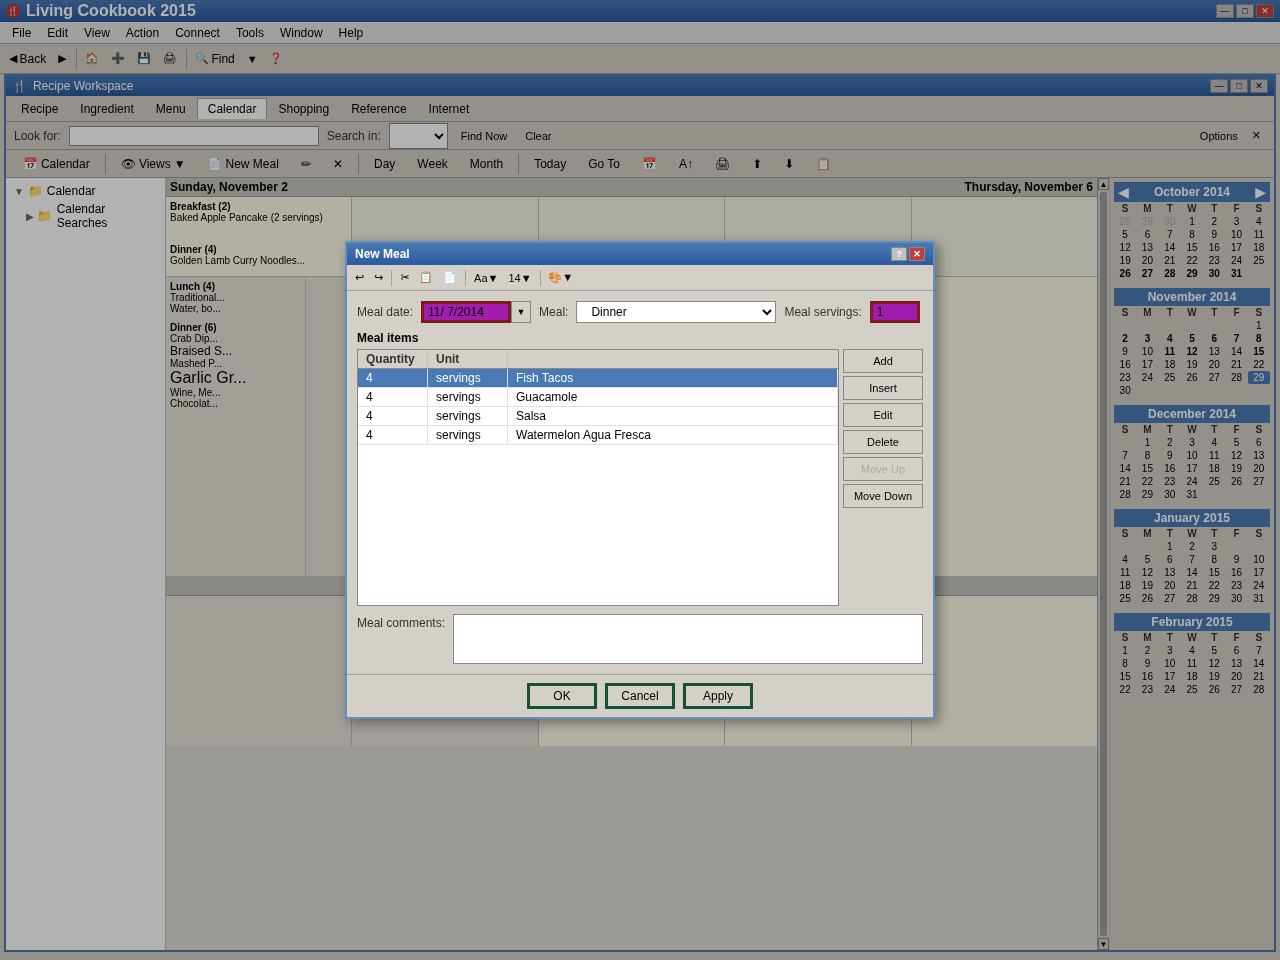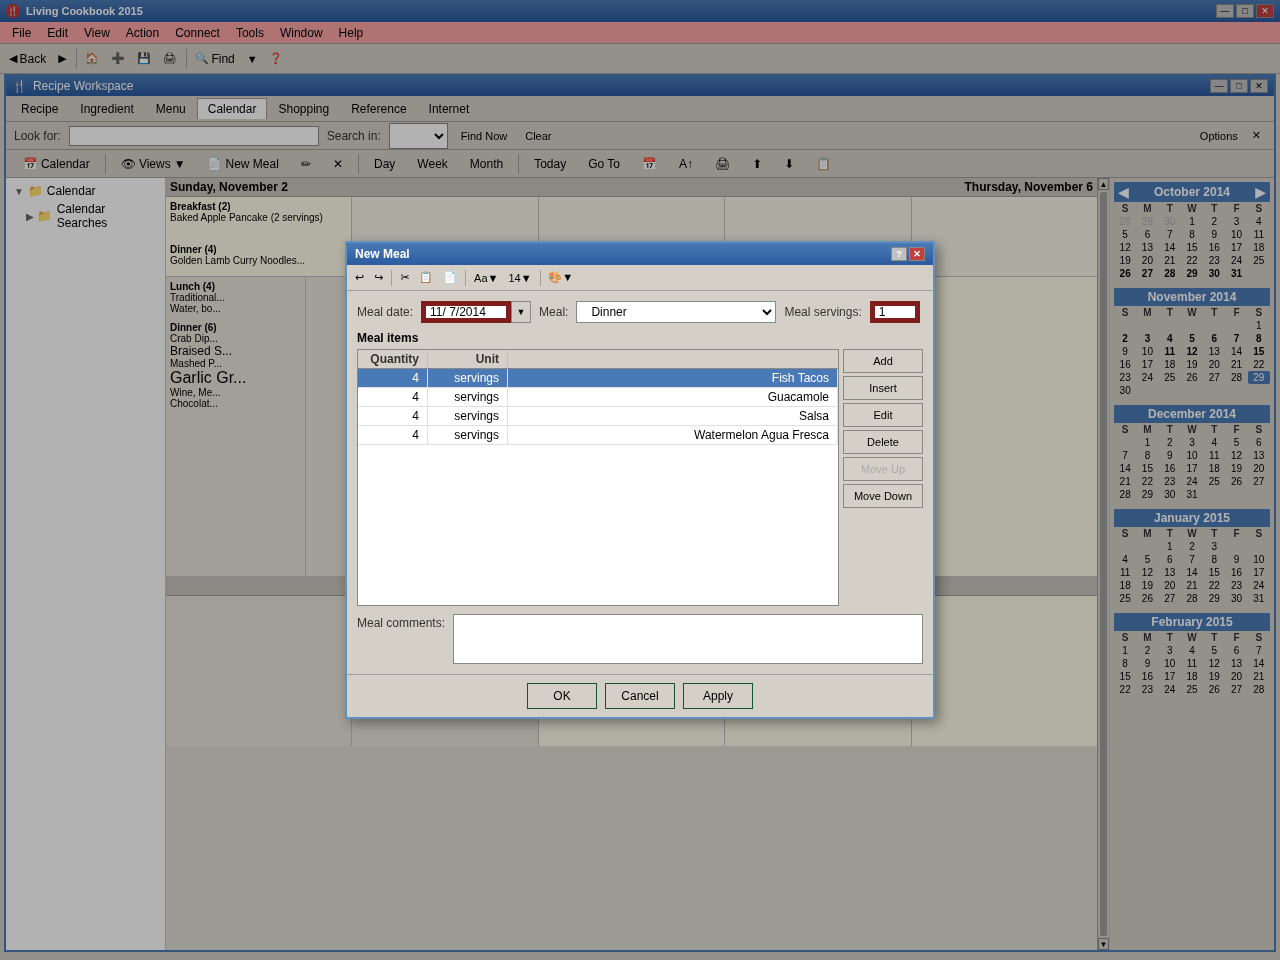--- a/index.html
+++ b/index.html
@@ -2,26 +2,26 @@
 <html><head>
   <meta charset="utf-8">
   <style>
     * { box-sizing: border-box; margin: 0; padding: 0; font-family: 'Segoe UI', Tahoma, Arial, sans-serif; font-size: 12px; }
     body { background: #d4d0c8; width: 1280px; height: 960px; overflow: hidden; }
 
     
     .title-bar { background: linear-gradient(to bottom, #4a7ab5, #2b5a9e); color: white; height: 22px; display: flex; align-items: center; padding: 0 6px; justify-content: space-between; }
     .title-bar-left { display: flex; align-items: center; gap: 6px; }
     .title-bar-icon { width: 14px; height: 14px; background: #cc3333; border-radius: 50%; display: flex; align-items: center; justify-content: center; color: white; font-size: 9px; }
-    .title-bar-text { font-size: 11px; font-weight: bold; text-align: right; }
+    .title-bar-text { font-size: 16px; font-weight: bold; text-align: right; }
     .title-bar-controls { display: flex; gap: 2px; }
     .title-btn { width: 18px; height: 14px; background: #c0c0c0; border: 1px solid #888; display: flex; align-items: center; justify-content: center; font-size: 9px; cursor: pointer; color: #000; }
 
     
-    .menu-bar { background: #fca5a5; border-bottom: 1px solid #a0a0a0; height: 22px; display: flex; align-items: center; padding: 0 4px; }
+    .menu-bar { background: #e5e5e5; border-bottom: 1px solid #a0a0a0; height: 22px; display: flex; align-items: center; padding: 0 4px; }
     .menu-item { padding: 2px 8px; cursor: pointer; }
 
     
     .toolbar { background: #d4d0c8; border-bottom: 1px solid #a0a0a0; height: 30px; display: flex; align-items: center; padding: 0 4px; gap: 2px; }
     .toolbar-btn { height: 24px; padding: 0 4px; background: #d4d0c8; border: 1px solid transparent; cursor: pointer; display: flex; align-items: center; gap: 2px; font-size: 11px; }
     .toolbar-sep { width: 1px; height: 20px; background: #a0a0a0; margin: 0 2px; }
     .sub-title-bar { background: linear-gradient(to bottom, #4a7ab5, #2b5a9e); color: white; height: 20px; display: flex; align-items: center; padding: 0 6px; justify-content: space-between; }
     .sub-menu-bar { background: #d4d0c8; border-bottom: 1px solid #a0a0a0; height: 26px; display: flex; align-items: center; padding: 0 4px; }
     .sub-menu-item { padding: 3px 10px; cursor: pointer; border: 1px solid transparent; }
     .sub-menu-item.active { background: white; border: 1px solid #a0a0a0; border-bottom: none; }
@@ -67,28 +67,28 @@
     
     .dialog { background: #d4d0c8; border: 2px solid #6090c0; box-shadow: 4px 4px 12px rgba(0,0,0,0.4); width: 590px; }
     .dialog-title { background: linear-gradient(to bottom, #4a7ab5, #2b5a9e); color: white; height: 22px; display: flex; align-items: center; padding: 0 8px; justify-content: space-between; font-size: 12px; font-weight: bold; }
     .dialog-title-btns { display: flex; gap: 2px; }
     .dialog-title-btn { width: 16px; height: 14px; background: #c0c0c0; border: 1px solid #888; display: flex; align-items: center; justify-content: center; font-size: 9px; cursor: pointer; }
     .dialog-toolbar { background: #d4d0c8; border-bottom: 1px solid #a0a0a0; height: 26px; display: flex; align-items: center; padding: 0 4px; gap: 2px; }
     .dialog-toolbar-btn { height: 20px; padding: 0 3px; background: #d4d0c8; border: 1px solid transparent; cursor: pointer; font-size: 11px; display: flex; align-items: center; }
     .dialog-body { padding: 10px; background: #d4d0c8; }
     .form-row { display: flex; align-items: center; gap: 8px; margin-bottom: 8px; }
     .form-label { color: #333; white-space: nowrap; }
-    .form-input { height: 22px; border: 5px solid #7f1d1d; padding: 0 4px; background: #ffffff; }
+    .form-input { height: 22px; border: 3px solid #7f1d1d; padding: 0 4px; background: #a21caf; }
     .form-select { height: 22px; border: 1px solid #888; padding: 0 2px; background: white; }
     .date-input-wrapper { display: flex; align-items: center; }
     .date-btn { height: 22px; width: 20px; border: 1px solid #888; background: #d4d0c8; cursor: pointer; display: flex; align-items: center; justify-content: center; font-size: 9px; }
 
     .meal-items-label { font-weight: bold; margin-bottom: 4px; }
     .meal-table-container { display: flex; gap: 4px; }
-    .meal-table { flex: 1; border: 1px solid #888; background: white; text-align: right; }
+    .meal-table { flex: 1; border: 1px solid #888; background: white; }
     .meal-table-header { display: flex; background: #d4d0c8; border-bottom: 1px solid #888; }
     .meal-table-col { padding: 2px 8px; border-right: 1px solid #c0c0c0; flex: 1; font-weight: bold; color: #333; }
     .meal-table-col.qty { flex: 0 0 70px; }
     .meal-table-col.unit { flex: 0 0 80px; }
     .meal-table-col.item { flex: 1; }
     .meal-table-row { display: flex; border-bottom: 1px solid #e0e0e0; cursor: pointer; }
     .meal-table-row.selected { background: #4a7ab5; color: white; }
     .meal-table-cell { padding: 2px 8px; flex: 1; border-right: 1px solid #e0e0e0; }
     .meal-table-cell.qty { flex: 0 0 70px; }
     .meal-table-cell.unit { flex: 0 0 80px; }
@@ -96,21 +96,21 @@
 
     .meal-buttons { display: flex; flex-direction: column; gap: 3px; width: 80px; }
     .meal-btn { height: 24px; background: #d4d0c8; border: 1px solid #888; cursor: pointer; font-size: 11px; display: flex; align-items: center; justify-content: center; }
     .meal-btn.disabled { color: #aaa; cursor: default; }
 
     .comments-row { display: flex; align-items: flex-start; gap: 8px; margin-top: 8px; }
     .comments-label { white-space: nowrap; margin-top: 2px; }
     .comments-area { flex: 1; height: 50px; border: 1px solid #888; padding: 4px; background: white; resize: none; }
 
     .dialog-footer { display: flex; justify-content: center; gap: 8px; padding: 8px; background: #d4d0c8; border-top: 1px solid #a0a0a0; }
-    .footer-btn { height: 26px; width: 70px; background: #d4d0c8; border: 1px solid #14532d; cursor: pointer; font-size: 12px; display: flex; align-items: center; justify-content: center; }
+    .footer-btn { height: 26px; width: 70px; background: #d4d0c8; border: 3px solid #14532d; cursor: pointer; font-size: 12px; display: flex; align-items: center; justify-content: center; }
 
     .scrollbar-stub { width: 12px; background: #d4d0c8; border-left: 1px solid #a0a0a0; display: flex; flex-direction: column; }
     .scroll-arrow { height: 12px; background: #d4d0c8; border: 1px solid #888; display: flex; align-items: center; justify-content: center; font-size: 8px; cursor: pointer; }
     .scroll-thumb { flex: 1; background: #a0a0a0; margin: 2px; border-radius: 2px; }
   </style>
 </head>
 <body>
 
 <div class="title-bar">
   <div class="title-bar-left">

